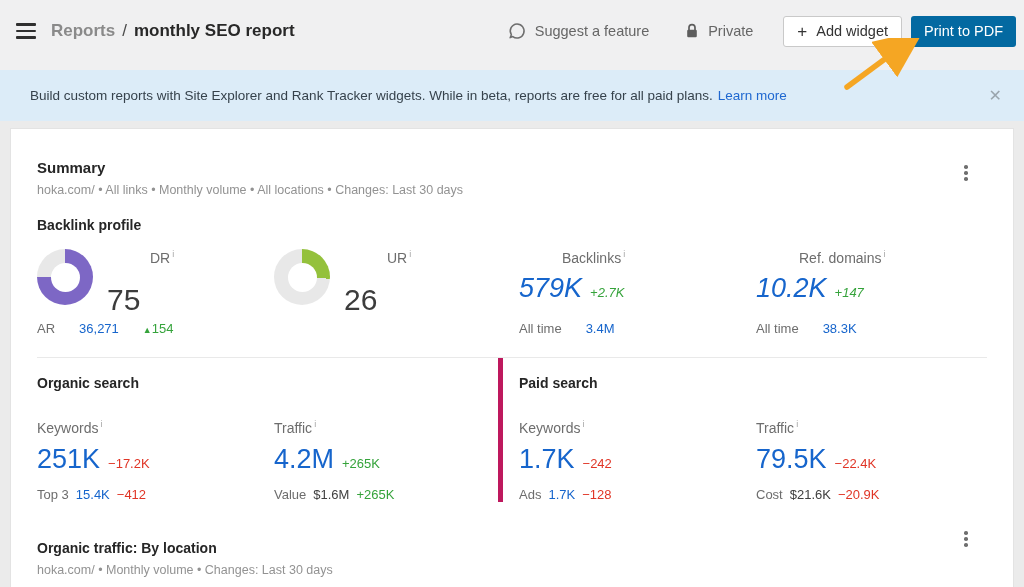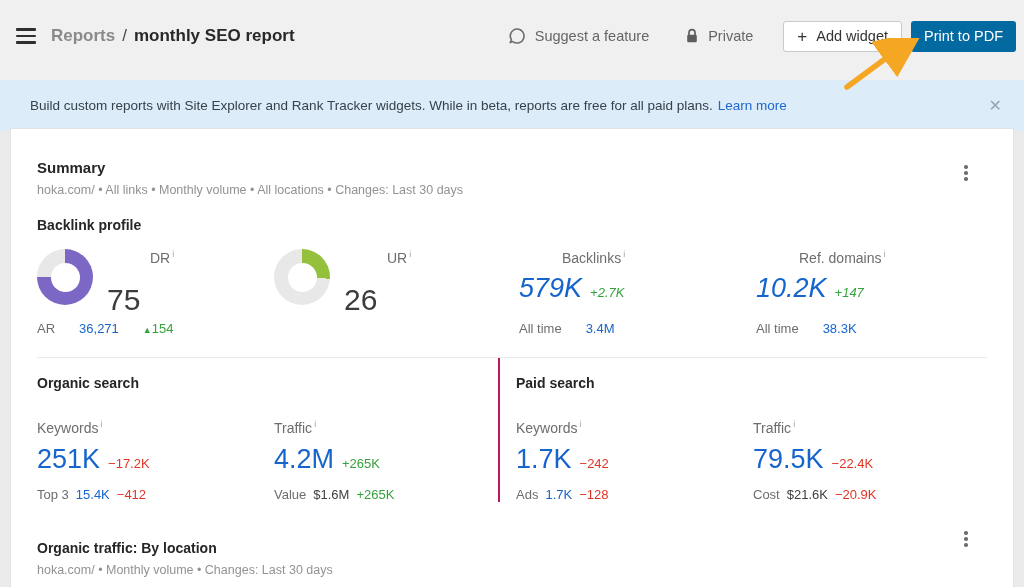--- a/index.html
+++ b/index.html
@@ -4,21 +4,21 @@
 <style>
   * { box-sizing: border-box; }
   html,body { margin:0; padding:0; }
   body {
     width:1024px; height:587px; overflow:hidden; position:relative;
     background:#ebebeb; font-family:"Liberation Sans", sans-serif;
     color:#333;
   }
 
   
-  .topbar { height:80px; background:#f0f0f1; display:flex; align-items:center; padding:0 8px 8px 16px; }
+  .topbar { height:70px; background:#f0f0f1; display:flex; align-items:center; padding:0 8px 8px 16px; }
   .hamburger { width:20px; height:16px; display:flex; flex-direction:column; justify-content:space-between; cursor:pointer; }
   .hamburger span { display:block; height:2.6px; background:#2f2f2f; border-radius:1px; }
   .breadcrumb { margin-left:15px; font-size:17px; font-weight:bold; display:flex; align-items:baseline; }
   .bc-root { color:#8a8a8a; }
   .bc-sep { color:#4a4a4a; margin:0 7px; font-weight:normal; }
   .bc-current { color:#282828; }
   .topbar-right { margin-left:auto; display:flex; align-items:center; }
   .tb-link { display:flex; align-items:center; gap:9px; color:#666; font-size:14.5px; cursor:pointer; }
   .tb-suggest { margin-right:36px; }
   .tb-private { margin-right:30px; }
@@ -68,21 +68,21 @@
   .neg { color:#e03526; }
   .metric-subrow { font-size:13px; margin-top:8px; display:flex; gap:24px; align-items:baseline; color:#6d6d6d; }
   .link { color:#1665cc; cursor:pointer; }
   .dark { color:#404040; }
   .tri { font-size:9px; }
 
   .hr { height:1px; background:#e9e9e9; margin-top:21px; }
 
   
   .search-row { display:grid; grid-template-columns:461px auto; }
-  .half-right { border-left:2px solid #be185d; padding-left:16px; }
+  .half-right { border-left:5px solid #be185d; padding-left:16px; }
   .half-title { font-size:14px; font-weight:bold; color:#262626; margin-top:17px; }
   .half-cols { display:grid; grid-template-columns:237px auto; margin-top:20px; }
   .m-label { font-size:14px; color:#6d6d6d;margin-top:8px; }
   .m-value-row { display:flex; align-items:baseline; gap:8px; margin-top:10px; }
   .m-subrow { font-size:13px; margin-top:14px; display:flex; gap:7px; align-items:baseline; color:#6d6d6d; }
 
   .byloc-title { font-size:14px; font-weight:bold; color:#262626; margin-top:38px; }
   .hr-faint { height:1px; background:#efefef; margin-top:14px; }
 </style>
 </head>

